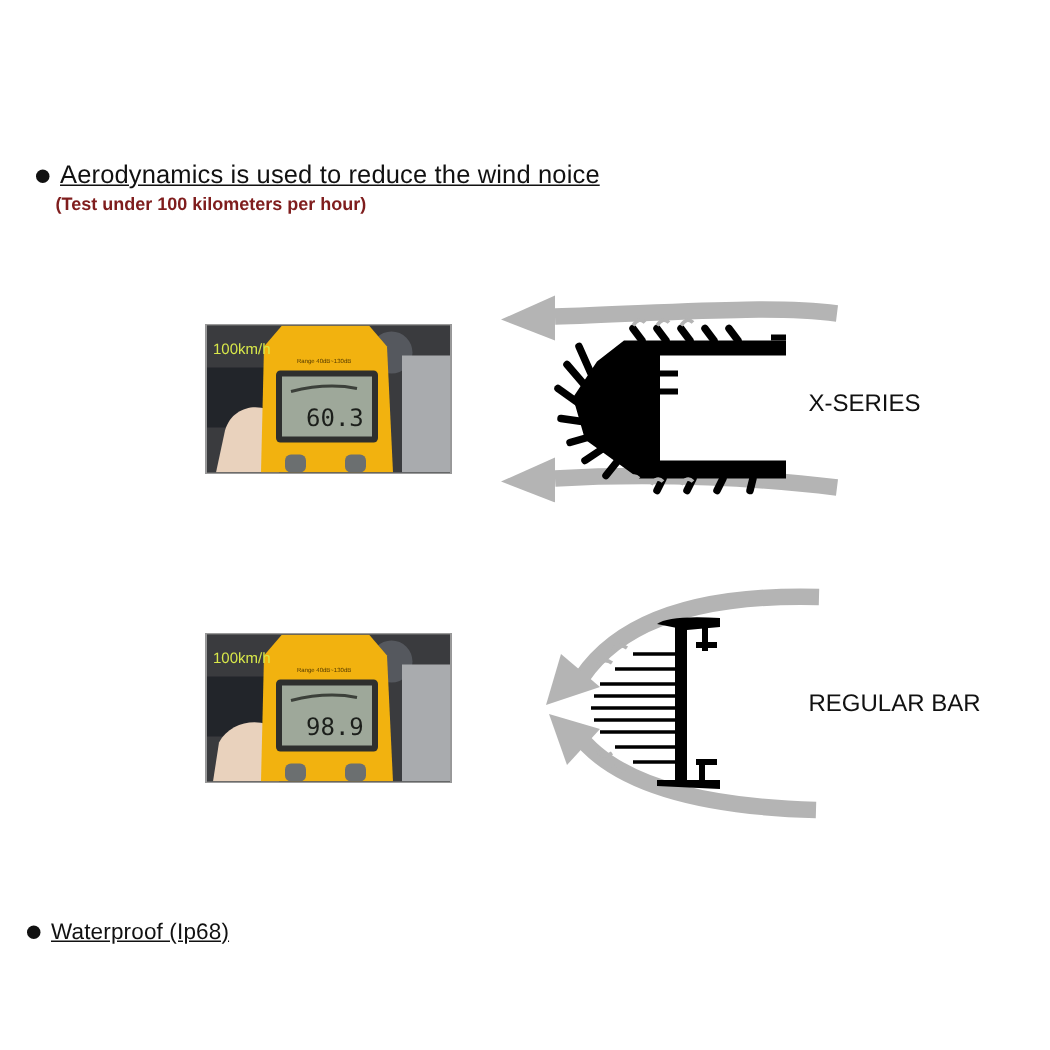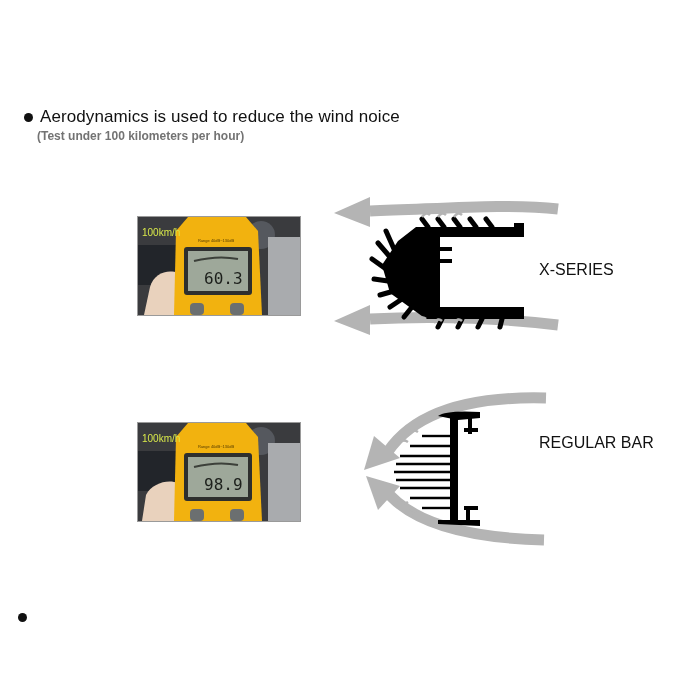--- a/index.html
+++ b/index.html
@@ -1,21 +1,21 @@
 <!DOCTYPE html>
 <html><head>
 <meta charset="utf-8">
 <style>
   html, body { margin:0; padding:0; background:#fff; }
   body { width:700px; height:700px; position:relative; overflow:hidden;
          font-family:"Liberation Sans", "DejaVu Sans", sans-serif; color:#111; }
   .bullet-row { position:absolute; display:flex; align-items:center; }
   .dot { width:9px; height:9px; border-radius:50%; background:#111; margin-right:7px; }
-  .h1 { font-size:17px; letter-spacing:0.1px; }
-  .sub { position:absolute; font-size:12px; font-weight:bold; color:#737373; }
+  .h1 { font-size:17px; letter-spacing:0.1px;text-decoration:underline; }
+  .sub { position:absolute; font-size:12px; font-weight:bold; color:#7f1d1d; }
   .photo { position:absolute; width:162px; height:98px; border:1px solid #9a9a9a; overflow:hidden; background:#2b2c2e; }
   .label { position:absolute; font-size:16px; color:#111; }
   svg { position:absolute; }
 </style>
 </head>
 <body>
 
 <div class="bullet-row" style="left:24px; top:107px;">
   <span class="dot"></span>
   <span class="h1">Aerodynamics is used to reduce the wind noice</span>
@@ -136,17 +136,18 @@
       <line x1="72" y1="120" x2="104" y2="120"></line>
     </g>
   </g>
   <g stroke="#b4b4b4" stroke-width="2.5" fill="none">
     <path d="M68 44 q-6 -4 -10 2"></path>
       <path d="M58 54 q-6 -4 -10 2"></path>
     <path d="M58 114 q-6 4 -10 -2"></path>
       <path d="M68 124 q-6 4 -10 -2"></path>
   </g>
 </svg>
-<div class="label" style="left:539px; top:434px;">REGULAR BAR</div>
+<div class="label" style="left:539px; top:461px;">REGULAR BAR</div>
 
 <div class="bullet-row" style="left:18px; top:613px;">
   <span class="dot"></span>
+  <span class="h1" style="font-size:15px;">Waterproof (Ip68)</span>
 </div>
 
 </body></html>

